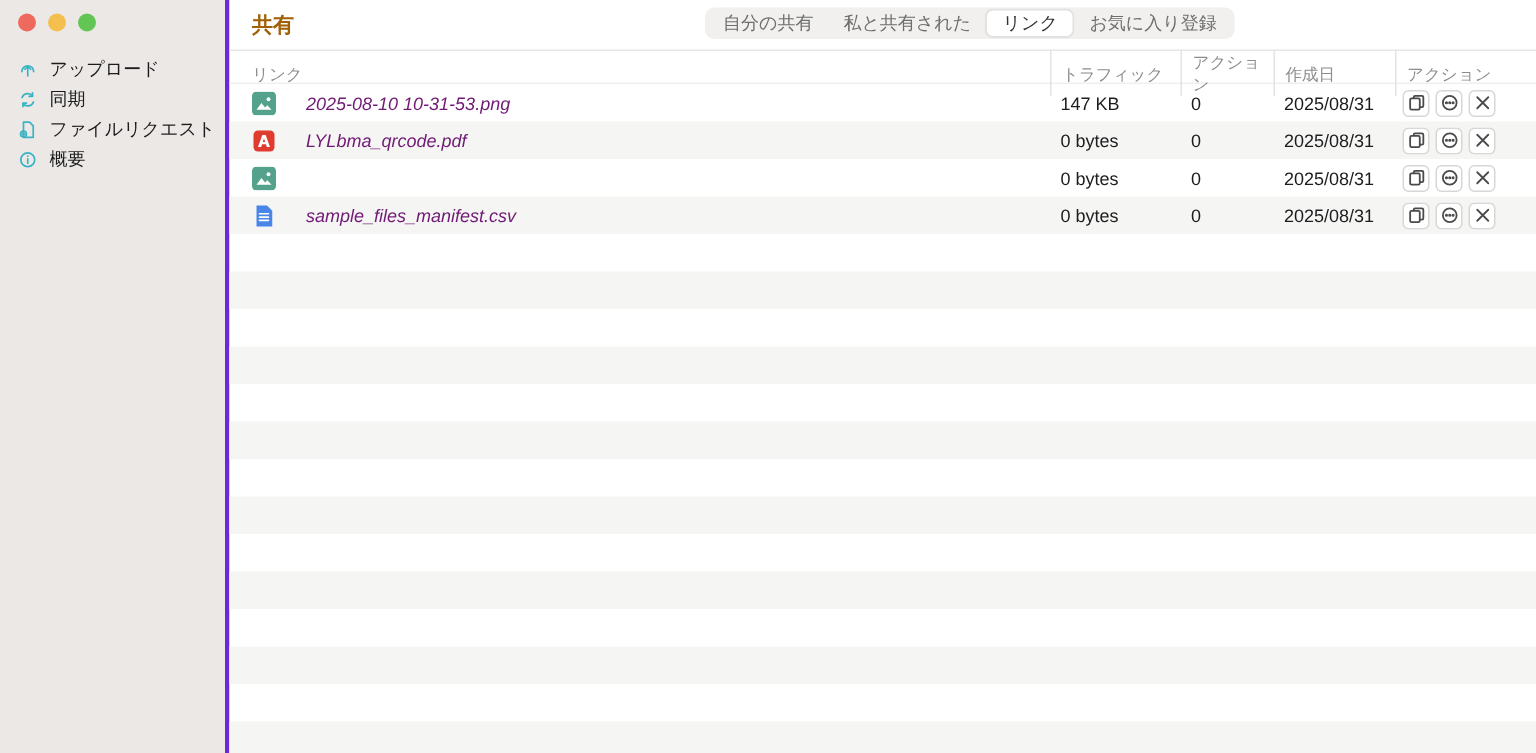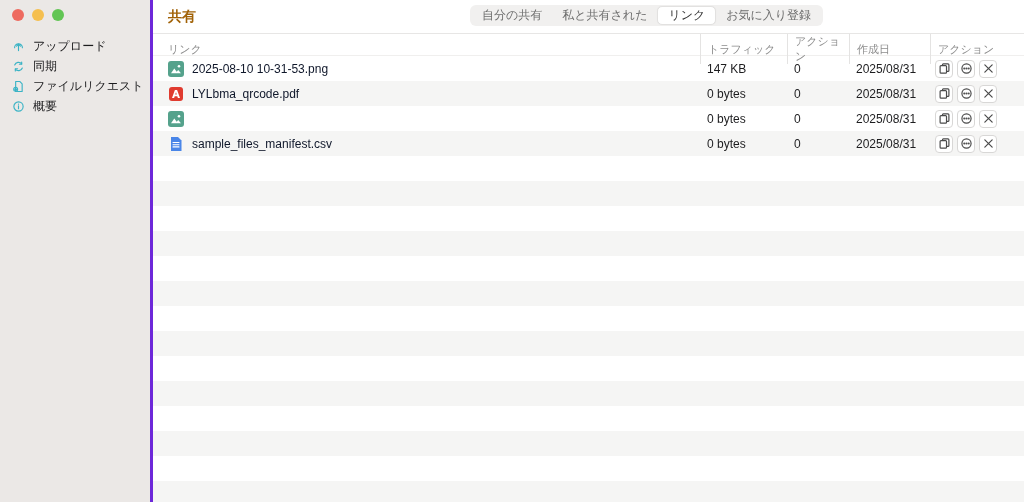--- a/index.html
+++ b/index.html
@@ -56,21 +56,21 @@
     height:23px; font-size:11px; color:#8d8d8d;
     border-top:1px solid #e7e6e5; border-bottom:1px solid #f0efee;
   }
   .thead .th { height:100%; display:flex; align-items:center; padding-left:7px; }
   .thead .th:first-child { padding-left:15px; }
   .thead .th + .th { border-left:1px solid #e4e3e2; }
 
   .rows .row { height:25px; font-size:12px; }
   .rows .row:nth-child(even) { background:#f5f5f4; }
   .cell { padding-left:7px; white-space:nowrap; overflow:hidden; }
-  .cell.name { padding-left:15px; display:flex; align-items:center; gap:8px; color:#0f172a; }
+  .cell.name { padding-left:15px; display:flex; align-items:center; gap:20px; color:#701a75;font-style:italic; }
   .ficon { width:16px; height:16px; flex:none; }
   .cell.actions { display:flex; gap:4px; padding-left:5px; }
   .act-btn {
     width:18px; height:18px; background:#fff; border:1px solid #d8d7d6;
     border-radius:4px; display:flex; align-items:center; justify-content:center;
     padding:0; cursor:pointer; color:#4a4a4a;
   }
   .act-btn svg { width:11px; height:11px; stroke:currentColor; fill:none; stroke-width:1.3; stroke-linecap:round; stroke-linejoin:round; }
 </style>
 </head>

